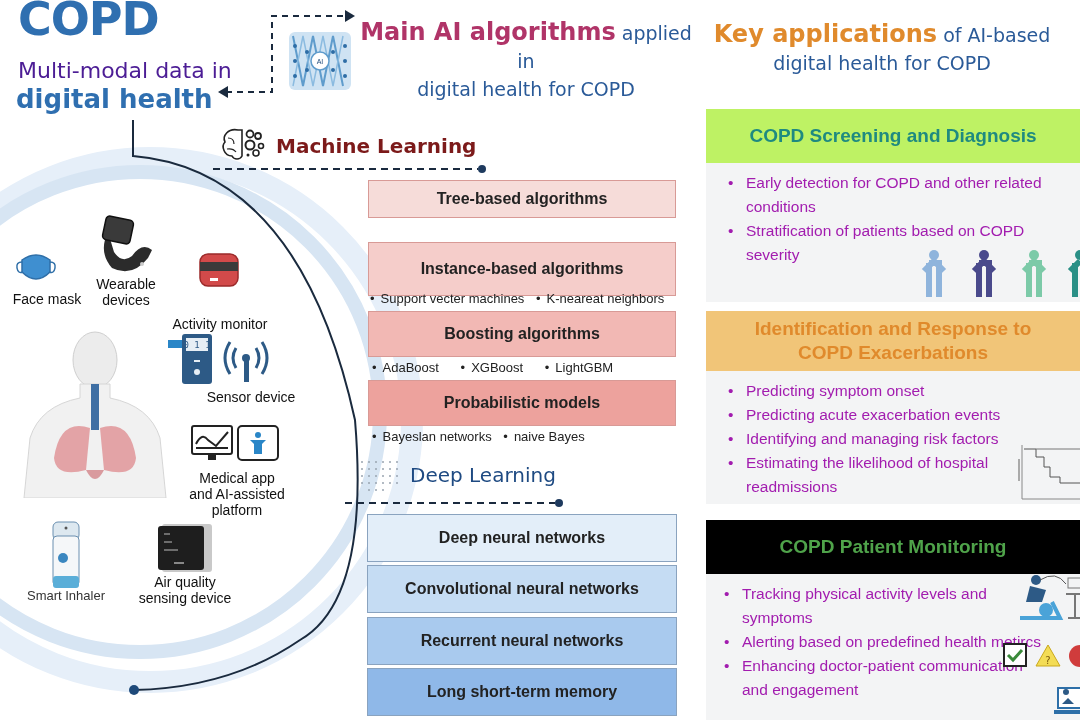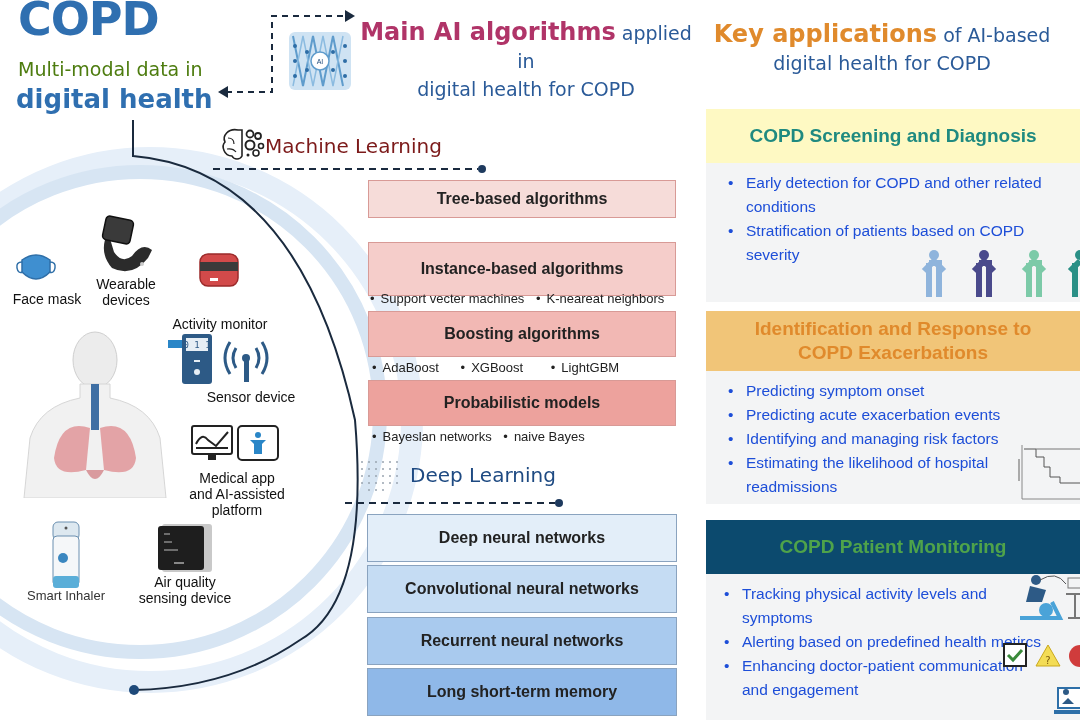--- a/index.html
+++ b/index.html
@@ -1,35 +1,35 @@
 <!DOCTYPE html>
 <html><head>
 <meta charset="utf-8">
 <style>
   html,body{margin:0;padding:0;}
   body{width:1080px;height:720px;position:relative;overflow:hidden;background:#ffffff;font-family:"Liberation Sans",sans-serif;}
   .abs{position:absolute;}
   .title-copd{left:18px;top:-8px;font-family:"DejaVu Sans",sans-serif;font-weight:bold;font-size:46px;color:#2f6fb0;letter-spacing:-1px;}
-  .sub1{left:18px;top:58px;font-family:"DejaVu Sans",sans-serif;font-size:19px;color:#4d7c0f;}
+  .sub1{left:18px;top:58px;font-family:"DejaVu Sans",sans-serif;font-size:22px;color:#4c1d95;}
   .sub2{left:16px;top:84px;font-family:"DejaVu Sans",sans-serif;font-weight:bold;font-size:26px;color:#2f6fb0;}
   .mid-title{left:356px;top:18px;width:340px;text-align:center;font-family:"DejaVu Sans",sans-serif;line-height:28px;color:#2a5a98;font-size:19px;}
   .mid-title .hl{color:#b03468;font-size:24px;font-weight:bold;}
   .right-title{left:712px;top:20px;width:340px;text-align:center;font-family:"DejaVu Sans",sans-serif;line-height:28px;color:#2a5a98;font-size:19px;}
   .right-title .hl{color:#e08a2c;font-size:24px;font-weight:bold;}
-  .ml-title{left:265px;top:134px;font-family:"DejaVu Sans",sans-serif;font-size:20px;color:#7c1a1a;}
+  .ml-title{left:276px;top:134px;font-family:"DejaVu Sans",sans-serif;font-size:20px;color:#7c1a1a;font-weight:bold;}
   .dl-title{left:410px;top:463px;font-family:"DejaVu Sans",sans-serif;font-size:20px;color:#1e4a82;}
   .algo-box{left:368px;width:308px;height:38px;display:flex;align-items:center;justify-content:center;font-weight:bold;font-size:16px;color:#222;box-sizing:border-box;}
   .ml-box{border:1px solid #d89a96;}
   .dl-box{border:1px solid #8aa3bf;height:48px;left:367px;width:310px;}
   .bul{font-size:13px;color:#222;white-space:nowrap;}
   .bul span{margin-right:8px;}
   .bul span::before{content:"\2022";margin-right:6px;}
   .app-card{left:706px;width:374px;background:#f3f4f5;}
   .app-head{width:100%;display:flex;align-items:center;justify-content:center;text-align:center;font-weight:bold;font-size:19px;line-height:24px;}
-  .app-list{margin:0;padding:8px 0 0 40px;font-size:15.5px;color:#1d4ed8;line-height:24px;}
+  .app-list{margin:0;padding:8px 0 0 40px;font-size:15.5px;color:#a21caf;line-height:24px;}
   .app-list li{list-style:none;position:relative;}
   .app-list li::before{content:"\2022";position:absolute;left:-18px;}
   .dev-label{font-size:14px;color:#111;text-align:center;line-height:16px;}
 </style>
 </head>
 <body>
 
 <svg class="abs" style="left:0;top:0;" width="1080" height="720">
 
   <circle cx="150" cy="420" r="262" fill="none" stroke="#e6eff9" stroke-width="22"></circle>
@@ -107,21 +107,21 @@
 
 <div class="abs algo-box ml-box" style="top:242px;height:54px;background:#f5cdca;">Instance-based algorithms</div>
 <div class="abs bul" style="left:370px;top:291px;">
   <span>Support vecter machines</span>
   <span>K-neareat neighbors</span>
 </div>
 
 <div class="abs algo-box ml-box" style="top:311px;height:46px;background:#f2b8b4;">Boosting algorithms</div>
 <div class="abs bul" style="left:372px;top:360px;">
   <span style="margin-right:18px">AdaBoost</span>
-  <span style="margin-right:24px">XGBoost</span>
+  <span style="margin-right:18px">XGBoost</span>
   <span>LightGBM</span>
 </div>
 
 <div class="abs algo-box ml-box" style="top:380px;height:46px;background:#eda29d;">Probabilistic models</div>
 <div class="abs bul" style="left:372px;top:429px;">
   <span>Bayeslan networks</span>
   <span>naive Bayes</span>
 </div>
 
 <div class="abs" style="left:358px;top:458px;width:46px;height:36px;">
@@ -254,21 +254,21 @@
         <line x1="8" y1="28" x2="22" y2="28"></line>
       </g>
       <rect x="18" y="40" width="10" height="2" fill="#888"></rect>
     </svg>
 </div>
 <div class="abs dev-label" style="left:130px;top:574px;width:110px;">
   <span>Air quality</span><br><span>sensing device</span>
 </div>
 
 <div class="abs app-card" style="top:109px;height:193px;">
-  <div class="app-head" style="height:54px;background:#fef9c3;color:#1f8a80;">COPD Screening and Diagnosis</div>
+  <div class="app-head" style="height:54px;background:#bef264;color:#1f8a80;">COPD Screening and Diagnosis</div>
   <ul class="app-list">
     <li>Early detection for COPD and other related conditions</li>
     <li>Stratification of patients based on COPD severity</li>
   </ul>
   <div class="abs" style="left:208px;top:140px;width:170px;height:50px;">
     <svg width="170" height="50" viewBox="0 0 170 50">
       <g>
           <circle cx="20" cy="6" r="5" fill="#8fb4dc"></circle>
           <path d="M10 22 L20 12 L30 22 M15 14 L25 14 L25 48 M15 14 L15 48" stroke="#8fb4dc" stroke-width="6" fill="none"></path>
         </g>
@@ -303,21 +303,21 @@
     <svg width="66" height="60" viewBox="0 0 66 60">
         <path d="M6 2 L6 56 L66 56" fill="none" stroke="#888" stroke-width="1"></path>
         <path d="M8 6 L20 6 L20 14 L28 14 L28 24 L34 24 L34 34 L44 34 L44 40 L66 40" fill="none" stroke="#555" stroke-width="1"></path>
         <path d="M20 6 L66 6 L66 12" fill="none" stroke="#777" stroke-width="1"></path>
         <rect x="2" y="16" width="2" height="22" fill="#aaa"></rect>
       </svg>
   </div>
 </div>
 
 <div class="abs app-card" style="top:520px;height:200px;">
-  <div class="app-head" style="height:54px;background:#0c4a6e;color:#4fa34a;">COPD Patient Monitoring</div>
+  <div class="app-head" style="height:54px;background:#000000;color:#4fa34a;">COPD Patient Monitoring</div>
   <ul class="app-list" style="width:300px;padding-left:36px;">
     <li>Tracking physical activity levels and symptoms</li>
     <li>Alerting based on predefined health metircs</li>
     <li>Enhancing doctor-patient communication and engagement</li>
   </ul>
   <div class="abs" style="left:310px;top:52px;width:70px;height:48px;">
     <svg width="70" height="48" viewBox="0 0 70 48">
         <circle cx="20" cy="8" r="5" fill="#2d5a86"></circle>
         <path d="M14 14 L30 18 L26 30 L10 30 Z" fill="#2d5a86"></path>
         <circle cx="30" cy="38" r="7" fill="#4aa3d8"></circle>

